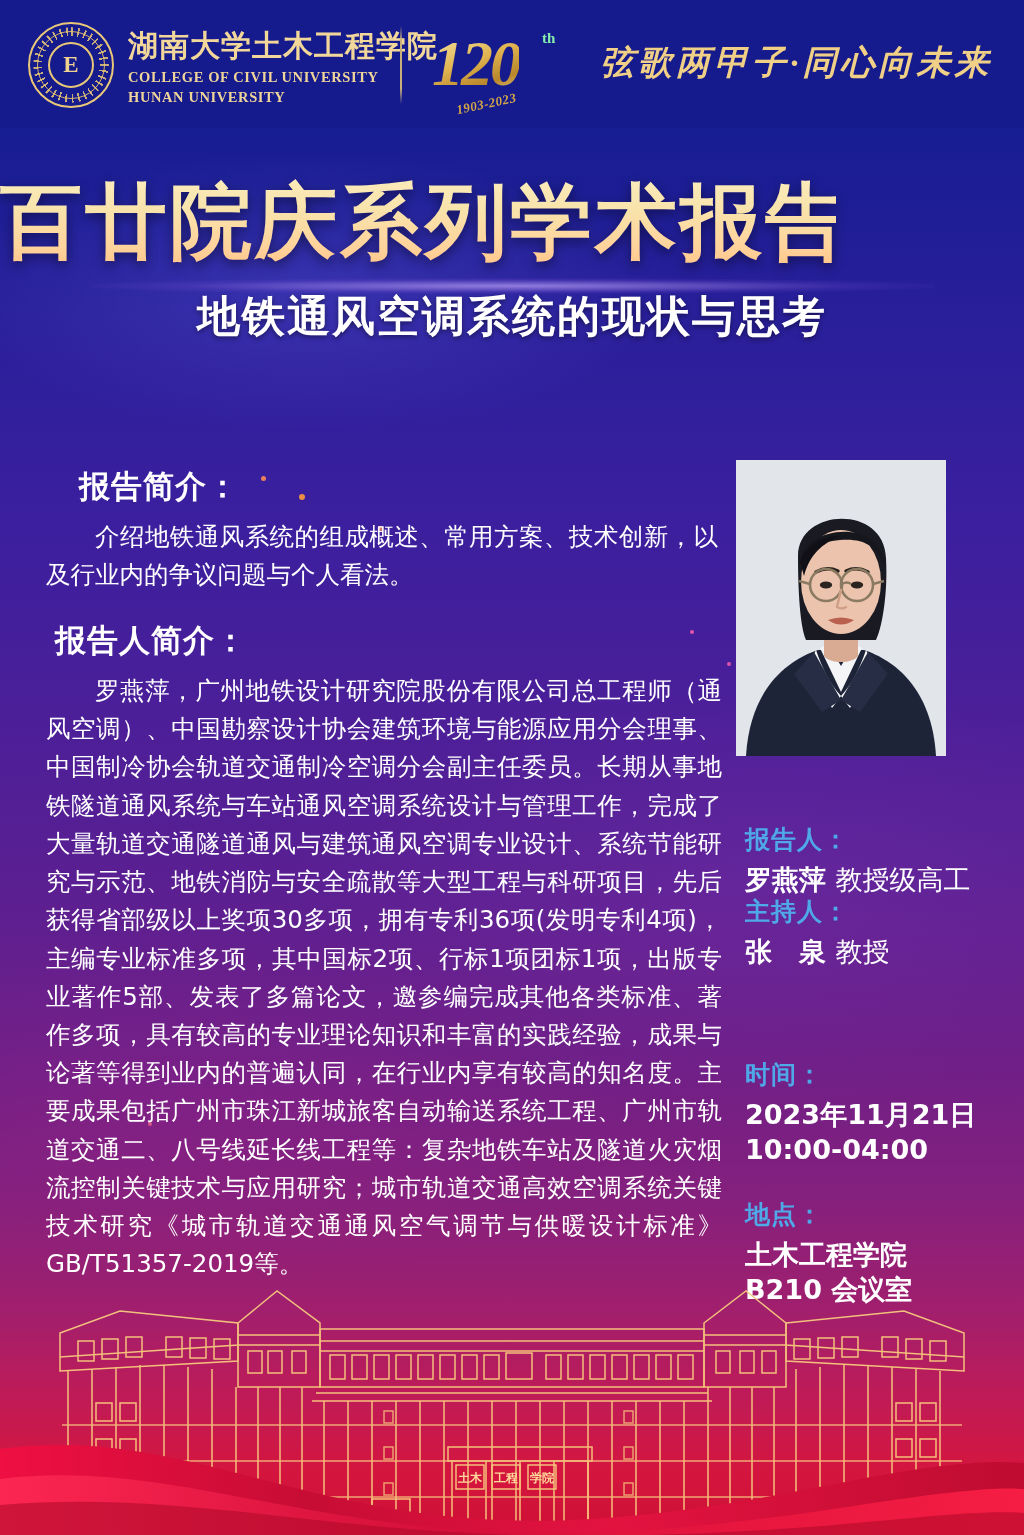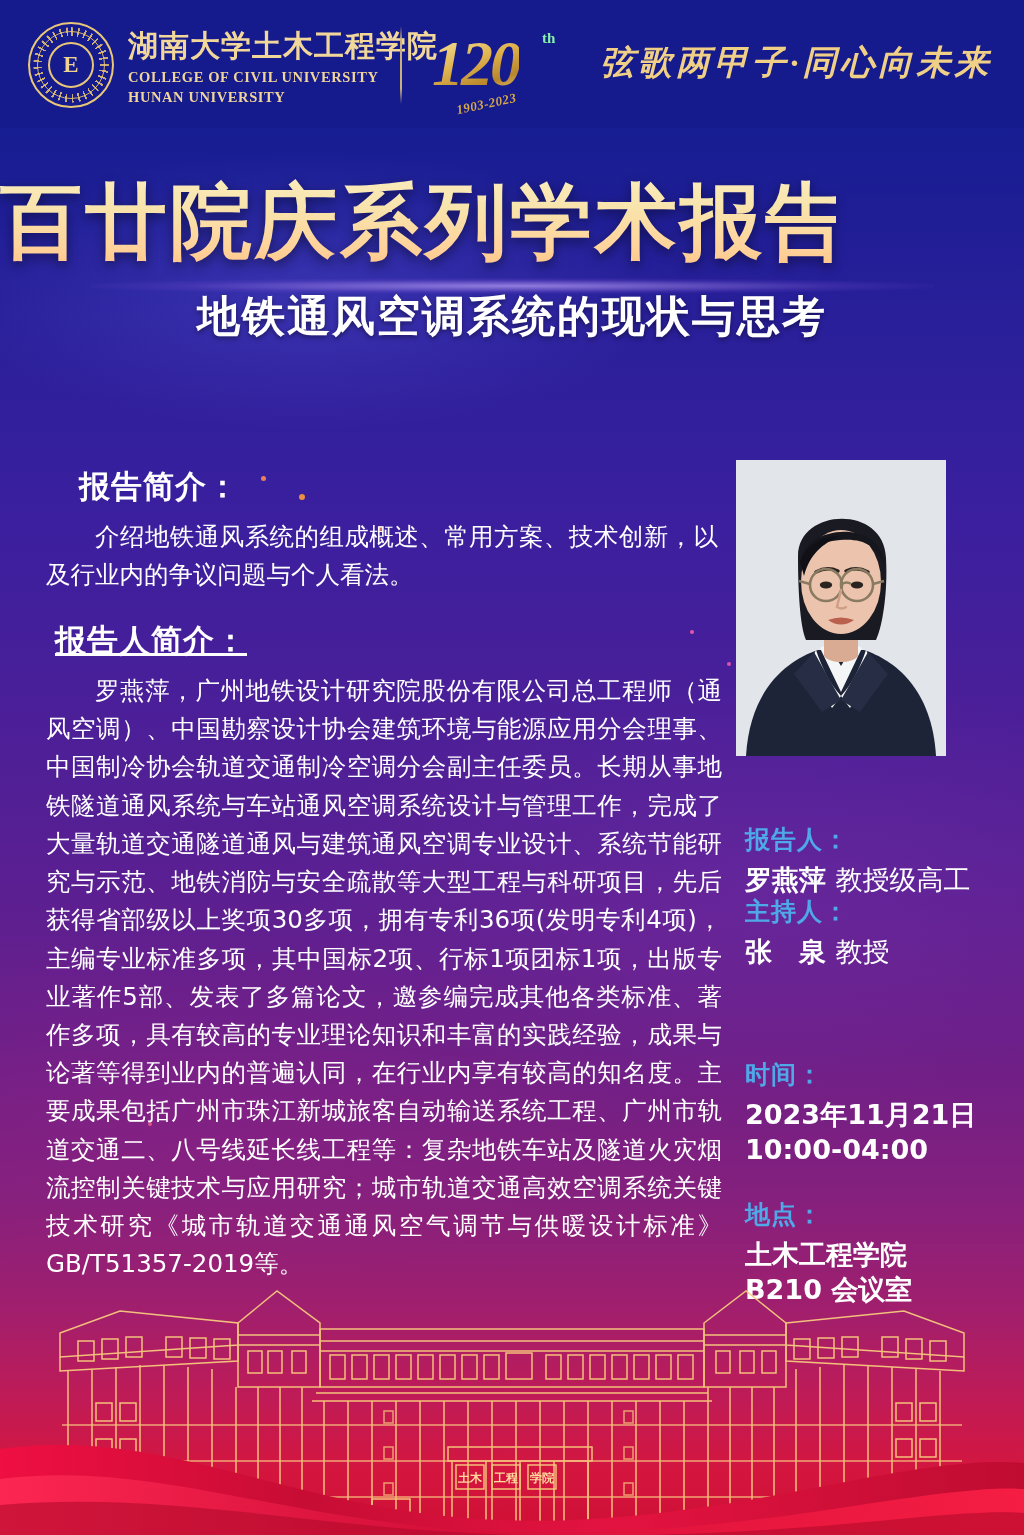--- a/index.html
+++ b/index.html
@@ -168,21 +168,20 @@
     position:absolute; left:46px; top:518px; width:672px;
     font-family:"DejaVu Sans","Liberation Sans",sans-serif;
     font-size:24.5px; color:#ffffff; line-height:1.56;
     text-indent:2em; text-align:justify;
   }
   #bio-heading {
     position:absolute; left:55px; top:620px;
     font-family:"DejaVu Sans","Liberation Sans",sans-serif;
     font-size:31px; font-weight:bold; color:#ffffff;
     letter-spacing:1px;
-    text-decoration:underline;
   }
   #bio-body {
     position:absolute; left:46px; top:672px; width:676px;
     font-family:"DejaVu Sans","Liberation Sans",sans-serif;
     font-size:24.5px; color:#ffffff; line-height:1.56;
     text-indent:2em; text-align:justify;
   }
 
   
   #portrait {

